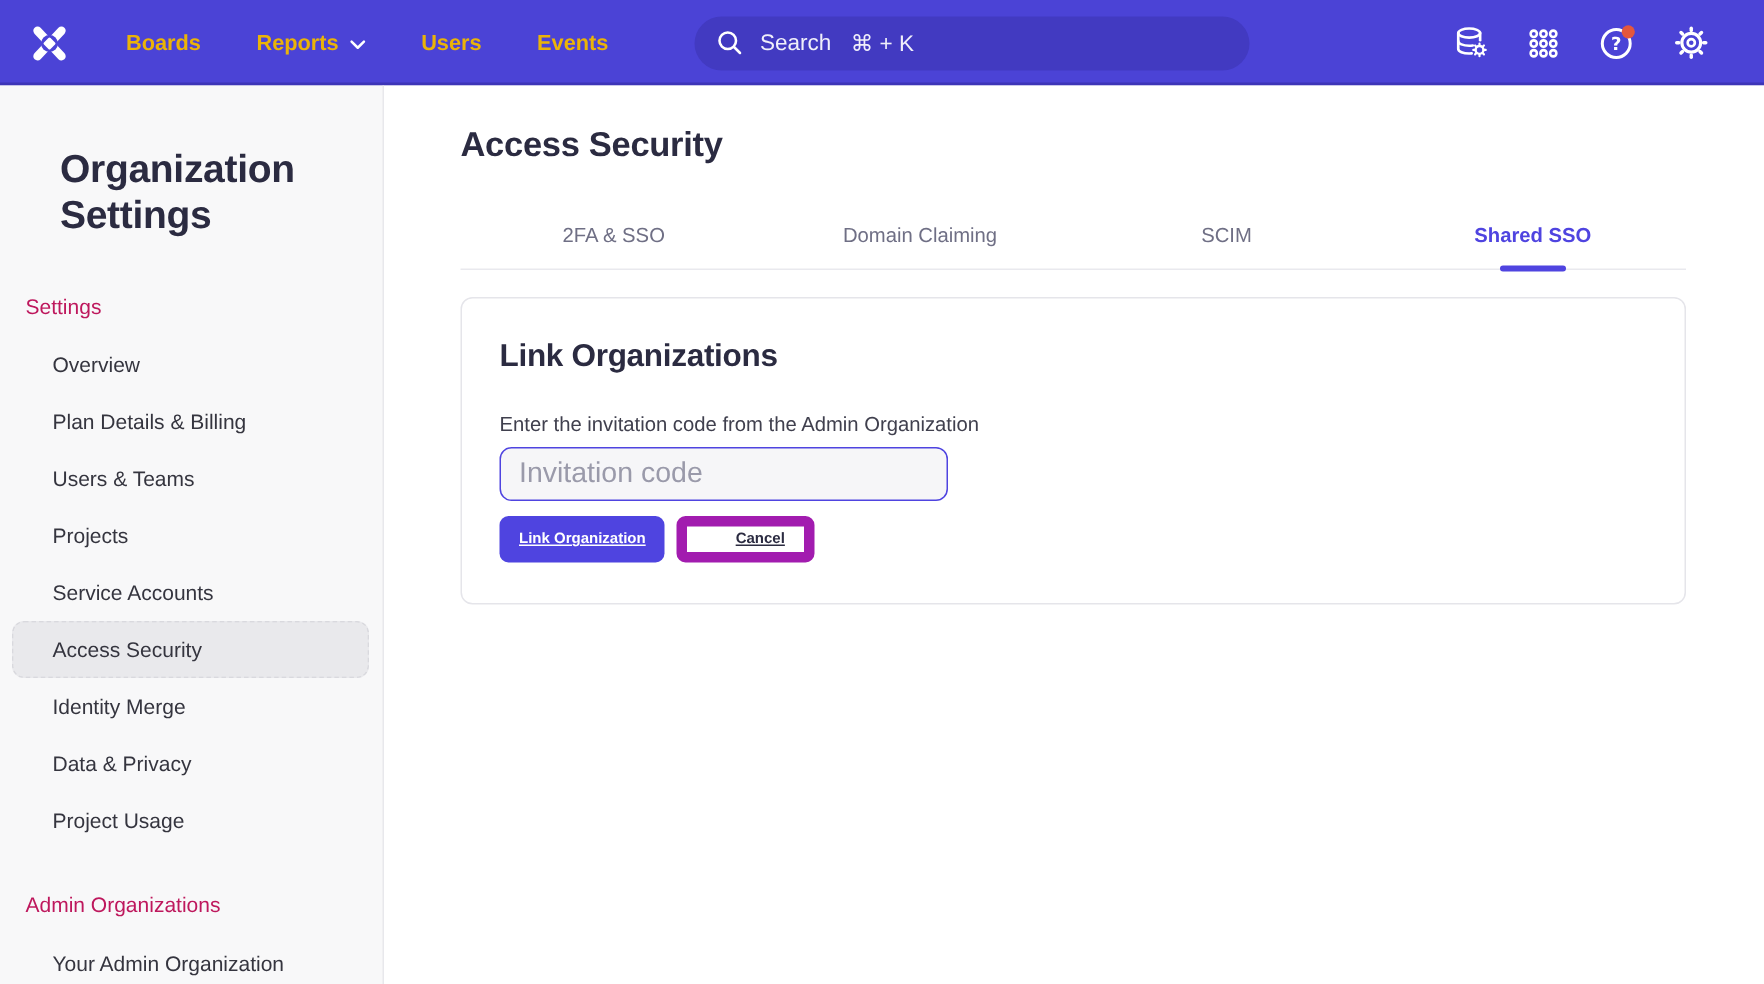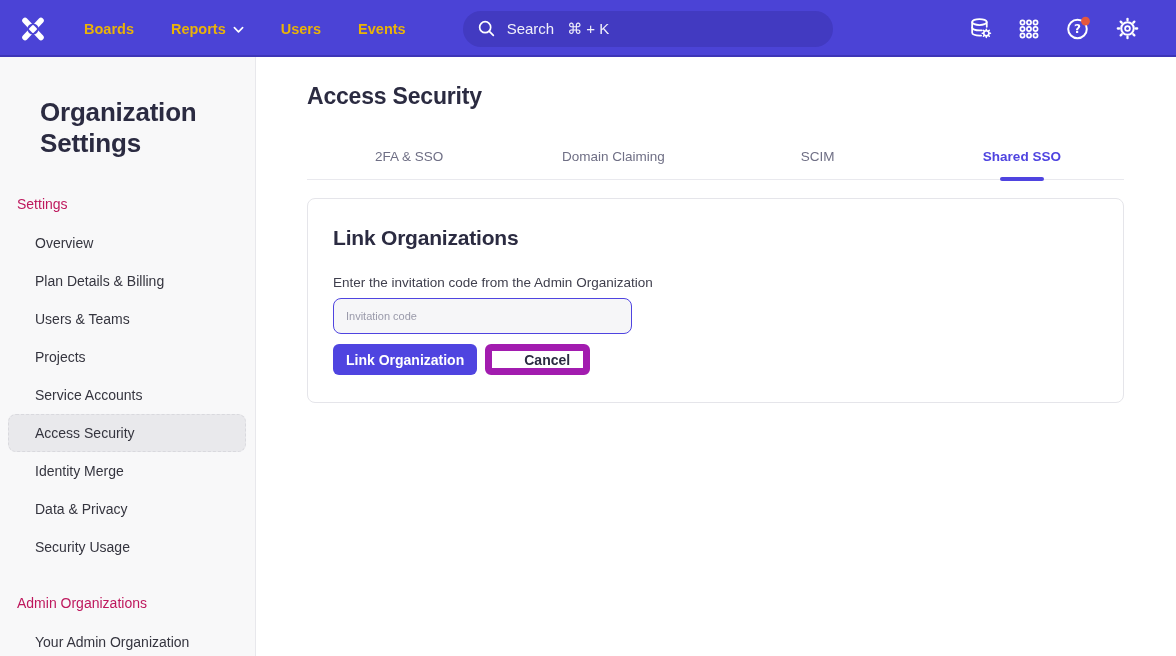--- a/index.html
+++ b/index.html
@@ -72,28 +72,28 @@
   .tab.active .underline { display: block; }
 
   .card {
     margin-top: 18px; border: 1px solid #e5e5ea; border-radius: 8px;
     padding: 27px 25px 27px 25px; background: #ffffff;
   }
   .card-title { font-size: 21px; font-weight: 700; color: #2b2b41; letter-spacing: -0.2px; }
   .field-label { display: block; margin-top: 25px; font-size: 13.5px; color: #40404e; }
   .invite-input {
     margin-top: 8px; width: 299px; height: 36px; border: 1px solid #4f44e0;
-    border-radius: 8px; background: #f6f6f8; padding: 4px 12px; font-size: 11px;
+    border-radius: 8px; background: #f6f6f8; padding: 4px 12px; font-size: 19px;
     color: #2b2b41; outline: none; font-family: "Liberation Sans", sans-serif; display: block;
   }
   .invite-input::placeholder { color: #9a9aaa; }
   .actions { margin-top: 10px; display: flex; gap: 8px; align-items: center; }
   .btn {
-    height: 31px; padding: 0 13px; border-radius: 6px; font-size: 14px; font-weight: 700;
-    font-family: "Liberation Sans", sans-serif; cursor: pointer; display: inline-flex; align-items: center;
+    height: 31px; padding: 0 13px; border-radius: 6px; font-size: 10px; font-weight: 700;
+    font-family: "Liberation Sans", sans-serif; cursor: pointer; display: inline-flex; align-items: center; text-decoration: underline;
   }
   .btn-primary { background: #4f44e0; color: #ffffff; border: none; }
   .btn-secondary { background: #ffffff; color: #2b2b41; border: 7px solid #a21caf; padding-left: 32px; }
 </style>
 </head>
 <body>
 
 <div>
 
   <header class="navbar">
@@ -195,21 +195,21 @@
       <div class="section-header">Settings</div>
       <ul class="side-list">
         <li class="side-item">Overview</li>
         <li class="side-item">Plan Details &amp; Billing</li>
         <li class="side-item">Users &amp; Teams</li>
         <li class="side-item">Projects</li>
         <li class="side-item">Service Accounts</li>
         <li class="side-item active">Access Security</li>
         <li class="side-item">Identity Merge</li>
         <li class="side-item">Data &amp; Privacy</li>
-        <li class="side-item">Security Usage</li>
+        <li class="side-item">Project Usage</li>
       </ul>
 
       <div class="section-header admin">Admin Organizations</div>
       <ul class="side-list">
         <li class="side-item">Your Admin Organization</li>
       </ul>
     </aside>
 
     <main class="main">
       <h1 class="page-title">Access Security</h1>

